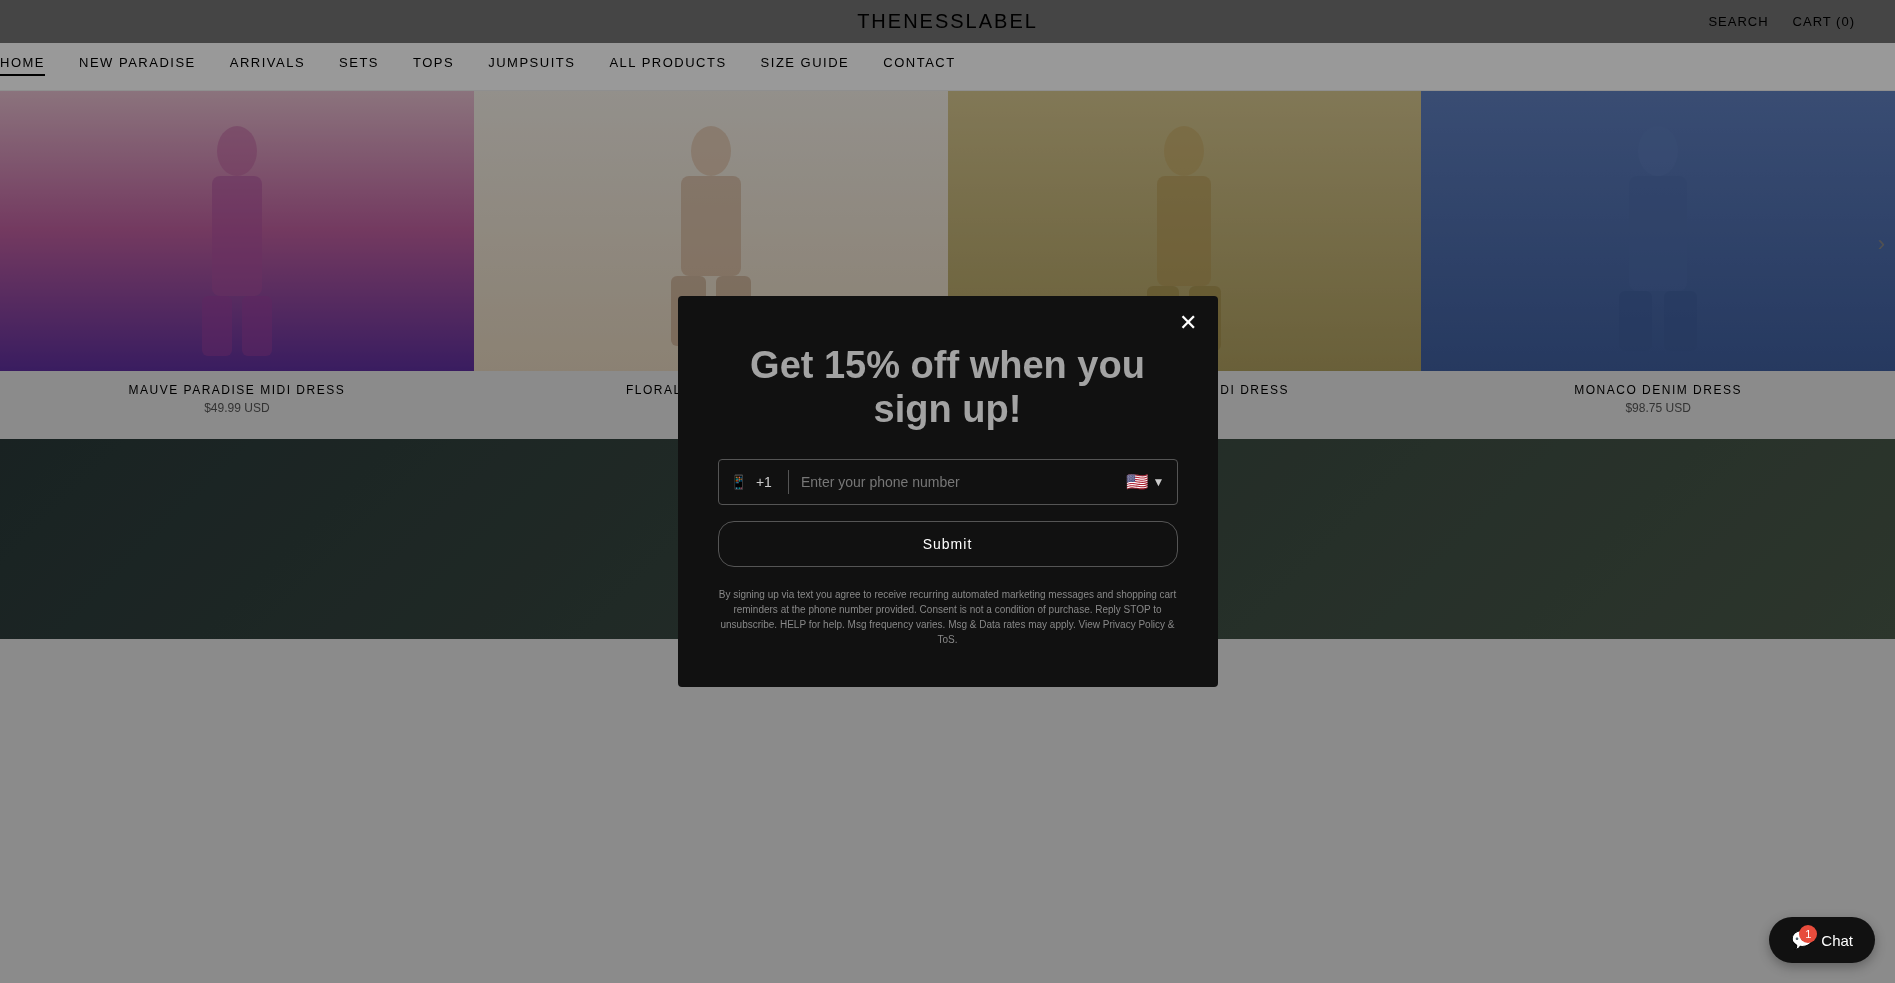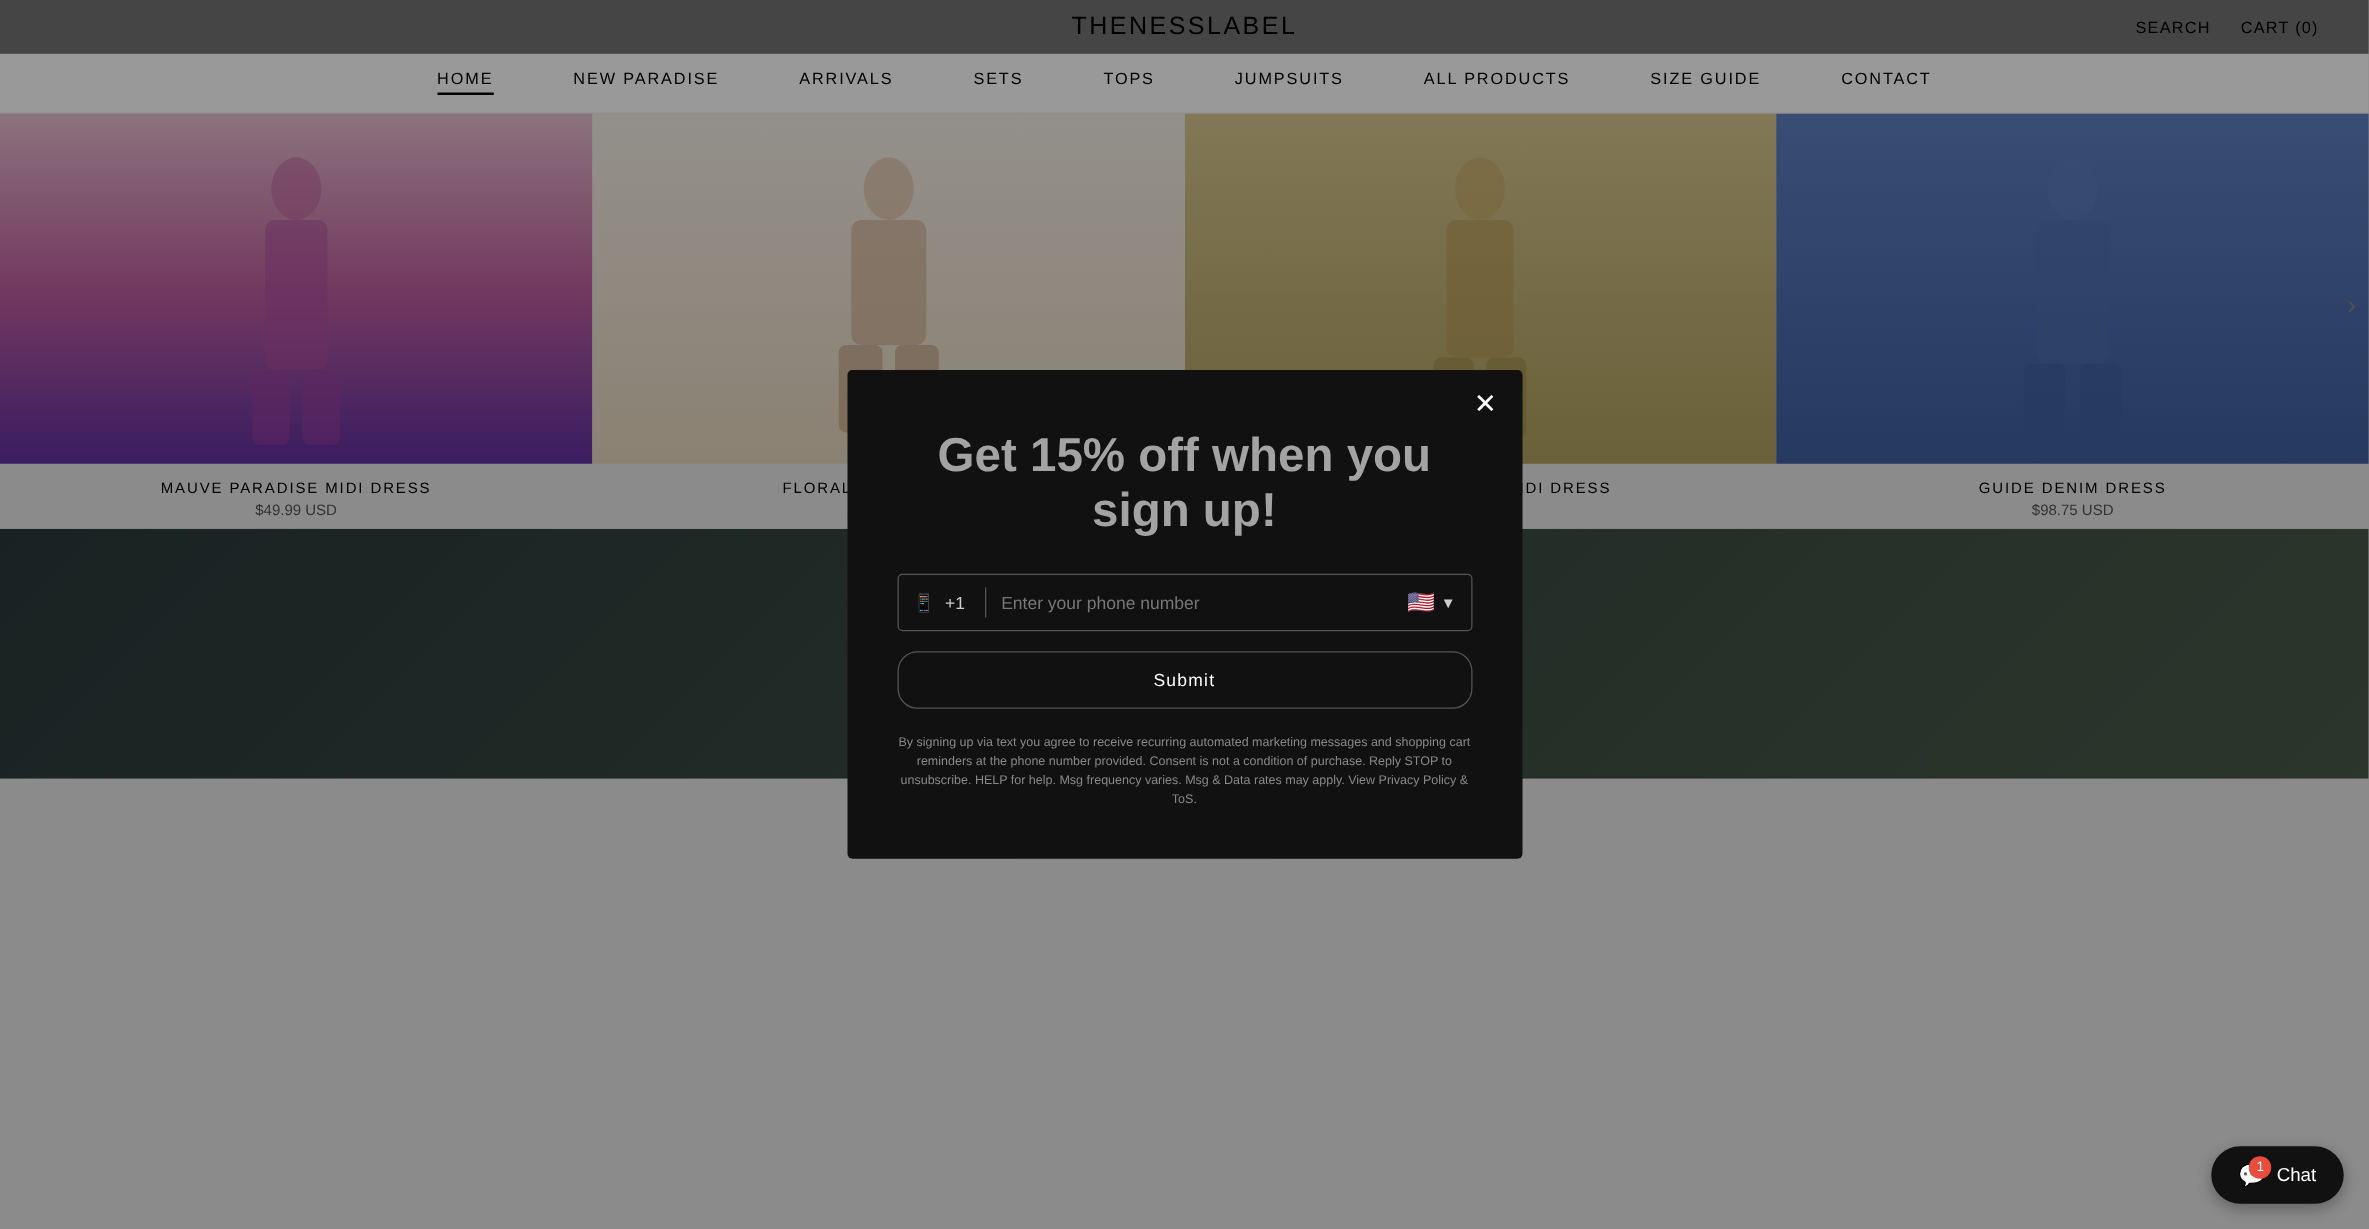--- a/index.html
+++ b/index.html
@@ -5,28 +5,28 @@
     * { margin: 0; padding: 0; box-sizing: border-box; }
     body { font-family: 'Helvetica Neue', Helvetica, Arial, sans-serif; background: #e8e8e8; min-height: 983px; overflow: hidden; }
 
     
     .header { background: #737373; padding: 14px 40px; display: flex; align-items: center; justify-content: space-between; position: relative; }
     .header-logo { position: absolute; left: 50%; transform: translateX(-50%); font-size: 20px; font-weight: 700; letter-spacing: 2px; color: #000; }
     .header-logo span { font-weight: 300; }
     .header-actions { display: flex; gap: 24px; font-size: 13px; letter-spacing: 1px; color: #000; cursor: pointer; margin-left: auto; }
 
     
-    .nav { background: #fff; display: flex; justify-content: center; gap: 64px; padding: 12px 0 14px; border-bottom: 1px solid #eee; }
+    .nav { background: #fff; display: flex; justify-content: flex-start; gap: 34px; padding: 12px 0 14px; border-bottom: 1px solid #eee; }
     .nav-item { font-size: 13px; letter-spacing: 1.5px; color: #000; cursor: pointer; text-decoration: none; padding-bottom: 4px; }
     .nav-item.active { border-bottom: 2px solid #000; }
 
     
     .products-row { display: flex; gap: 0; padding: 0; background: #e8e8e8; position: relative; }
     .product-card { flex: 1; background: #e8e8e8; padding: 0; }
-    .product-info { text-align: center; padding: 12px 8px 8px; }
+    .product-info { text-align: center; padding: 12px 8px 24px; }
     .product-name { font-size: 12px; letter-spacing: 1.5px; color: #000; font-weight: 400; }
     .product-price { font-size: 12px; color: #555; margin-top: 4px; }
 
     
     .chevron-right { position: absolute; right: 10px; top: 140px; font-size: 22px; color: #888; cursor: pointer; z-index: 10; }
 
     
     .bottom-banner { height: 200px; background: #2a3a3a; display: flex; align-items: center; justify-content: center; overflow: hidden; position: relative; }
     .bottom-banner-img { width: 100%; height: 100%; object-fit: cover; background: linear-gradient(135deg, #2a3a3a 0%, #4a5a4a 100%); display: flex; align-items: center; justify-content: center; }
 
@@ -136,21 +136,21 @@
   <div class="product-card">
     <div class="person-silhouette img-denim">
       <svg width="150" height="260" viewBox="0 0 150 260" fill="none" xmlns="http://www.w3.org/2000/svg" style="opacity:0.5">
         <ellipse cx="75" cy="40" rx="20" ry="25" fill="#6080c0"></ellipse>
         <rect x="46" y="65" width="58" height="115" rx="8" fill="#5070b0"></rect>
         <rect x="36" y="180" width="33" height="60" rx="6" fill="#4060a0"></rect>
         <rect x="81" y="180" width="33" height="60" rx="6" fill="#4060a0"></rect>
       </svg>
     </div>
     <div class="product-info">
-      <div class="product-name">GUIDE DENIM DRESS</div>
+      <div class="product-name">MONACO DENIM DRESS</div>
       <div class="product-price">$98.75 USD</div>
     </div>
   </div>
 
   <div class="chevron-right">›</div>
 </div>
 
 <div class="bottom-banner">
   <div class="bottom-banner-img">
 

